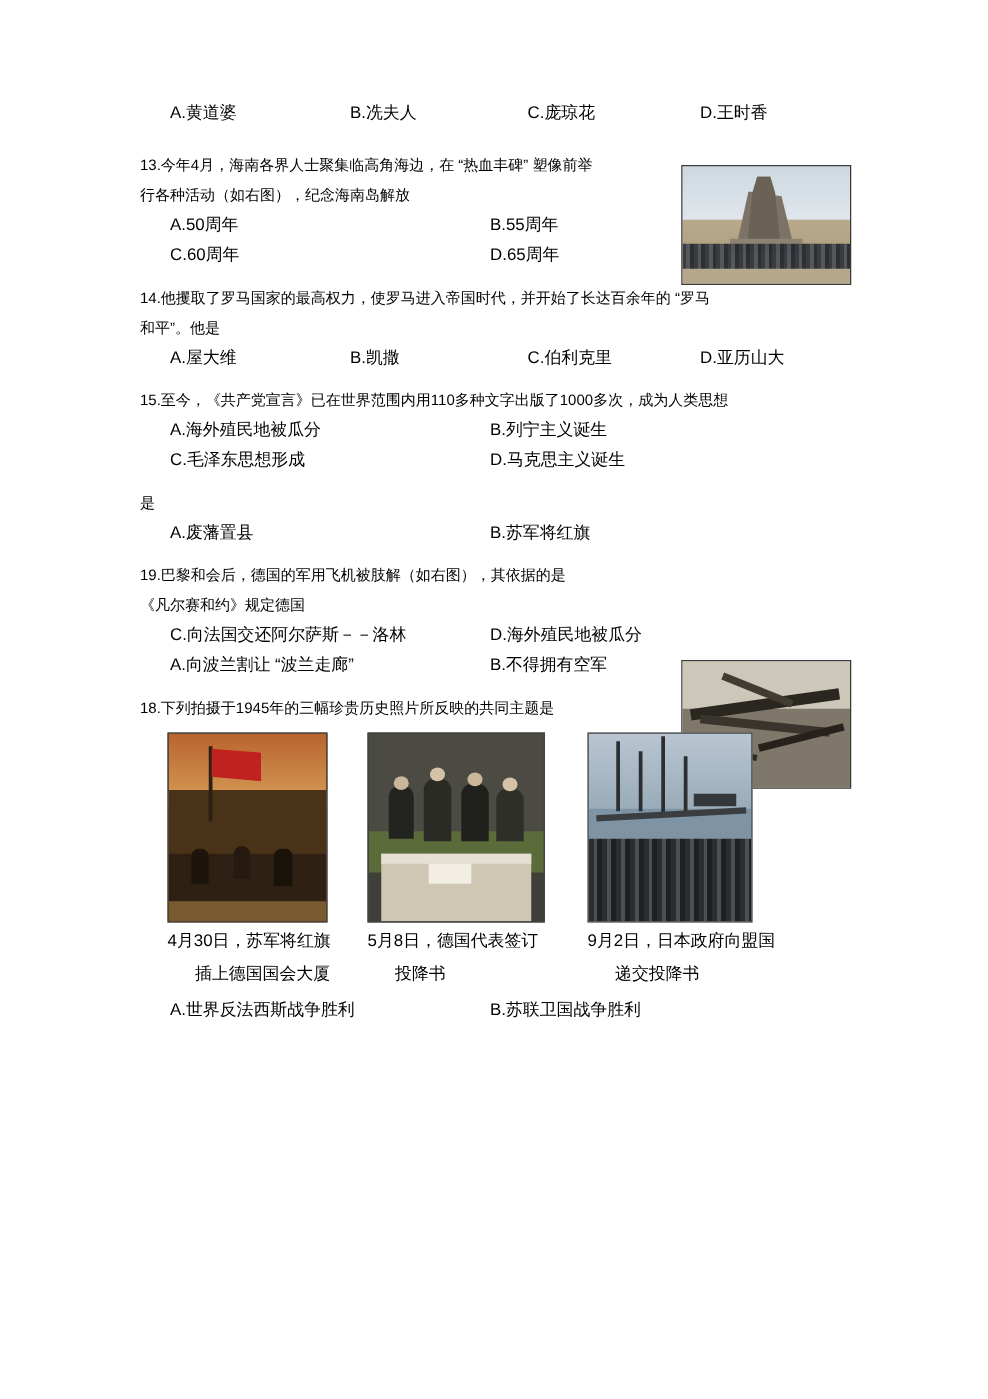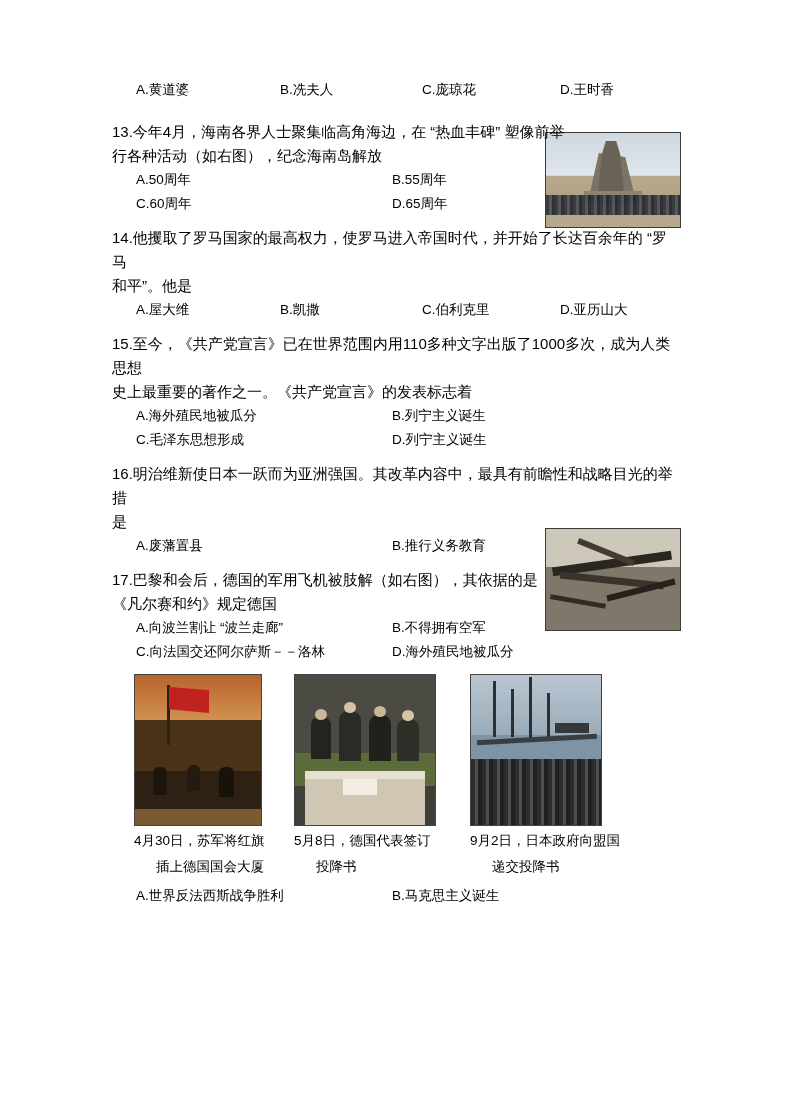--- a/index.html
+++ b/index.html
@@ -22,21 +22,21 @@
     height: 788px;
     border-radius: 20px;
   }
   .content {
     position: absolute;
     left: 112px;
     top: 78px;
     width: 568px;
   }
   .qtext {
-    font-size: 15px;
+    font-size: 12px;
     line-height: 24px;
     margin: 0;
   }
   
   .opt4 {
     position: relative;
     height: 24px;
     font-size: 13.5px;
     line-height: 24px;
   }
@@ -254,54 +254,53 @@
       <div class="opt4">
         <span class="o1">A.屋大维</span>
         <span class="o2">B.凯撒</span>
         <span class="o3">C.伯利克里</span>
         <span class="o4">D.亚历山大</span>
       </div>
     </div>
 
     <div class="qnum-block" style="margin-top:8px;">
       <p class="qtext">15.至今，《共产党宣言》已在世界范围内用110多种文字出版了1000多次，成为人类思想</p>
-      <p class="qtext">史上最重要的著作之一。《共产党宣言》的发表标志着</p>
       <div class="opt2">
         <span class="c1">A.海外殖民地被瓜分</span>
         <span class="c2">B.列宁主义诞生</span>
       </div>
       <div class="opt2">
         <span class="c1">C.毛泽东思想形成</span>
-        <span class="c2">D.列宁主义诞生</span>
-      </div>
-    </div>
-
-    <div class="qnum-block" style="margin-top:8px;">
-      <p class="qtext">16.明治维新使日本一跃而为亚洲强国。其改革内容中，最具有前瞻性和战略目光的举措</p>
+        <span class="c2">D.马克思主义诞生</span>
+      </div>
+    </div>
+
+    <div class="qnum-block" style="margin-top:8px;">
       <p class="qtext">是</p>
       <div class="opt2">
         <span class="c1">A.废藩置县</span>
-        <span class="c2">B.推行义务教育</span>
-      </div>
-    </div>
-
-    <div class="qnum-block" style="margin-top:8px;">
-      <p class="qtext">17.巴黎和会后，德国的军用飞机被肢解（如右图），其依据的是</p>
+        <span class="c2">B.苏军将红旗</span>
+      </div>
+    </div>
+
+    <div class="qnum-block" style="margin-top:8px;">
+      <p class="qtext">19.巴黎和会后，德国的军用飞机被肢解（如右图），其依据的是</p>
       <p class="qtext">《凡尔赛和约》规定德国</p>
+      <div class="opt2">
+        <span class="c1">C.向法国交还阿尔萨斯－－洛林</span>
+        <span class="c2">D.海外殖民地被瓜分</span>
+      </div>
       <div class="opt2">
         <span class="c1">A.向波兰割让 “波兰走廊”</span>
         <span class="c2">B.不得拥有空军</span>
       </div>
-      <div class="opt2">
-        <span class="c1">C.向法国交还阿尔萨斯－－洛林</span>
-        <span class="c2">D.海外殖民地被瓜分</span>
-      </div>
-    </div>
-
-    <div class="qnum-block" style="margin-top:8px;">
+    </div>
+
+    <div class="qnum-block" style="margin-top:8px;">
+      <p class="qtext">18.下列拍摄于1945年的三幅珍贵历史照片所反映的共同主题是</p>
 
       <div class="photo-row">
         <div class="p1">
           <div class="sky"></div>
           <div class="bldg"></div>
           <div class="pole"></div>
           <div class="flag"></div>
           <div class="dark"></div>
           <div class="fig1"></div>
           <div class="fig2"></div>
@@ -345,18 +344,18 @@
         <span class="cap3">9月2日，日本政府向盟国</span>
       </div>
       <div class="caption-row">
         <span class="cap1b">插上德国国会大厦</span>
         <span class="cap2b">投降书</span>
         <span class="cap3b">递交投降书</span>
       </div>
 
       <div class="opt2" style="margin-top:6px;">
         <span class="c1">A.世界反法西斯战争胜利</span>
-        <span class="c2">B.马克思主义诞生</span>
+        <span class="c2">B.苏联卫国战争胜利</span>
       </div>
     </div>
 
   </div>
 </div>
 
 </body></html>

